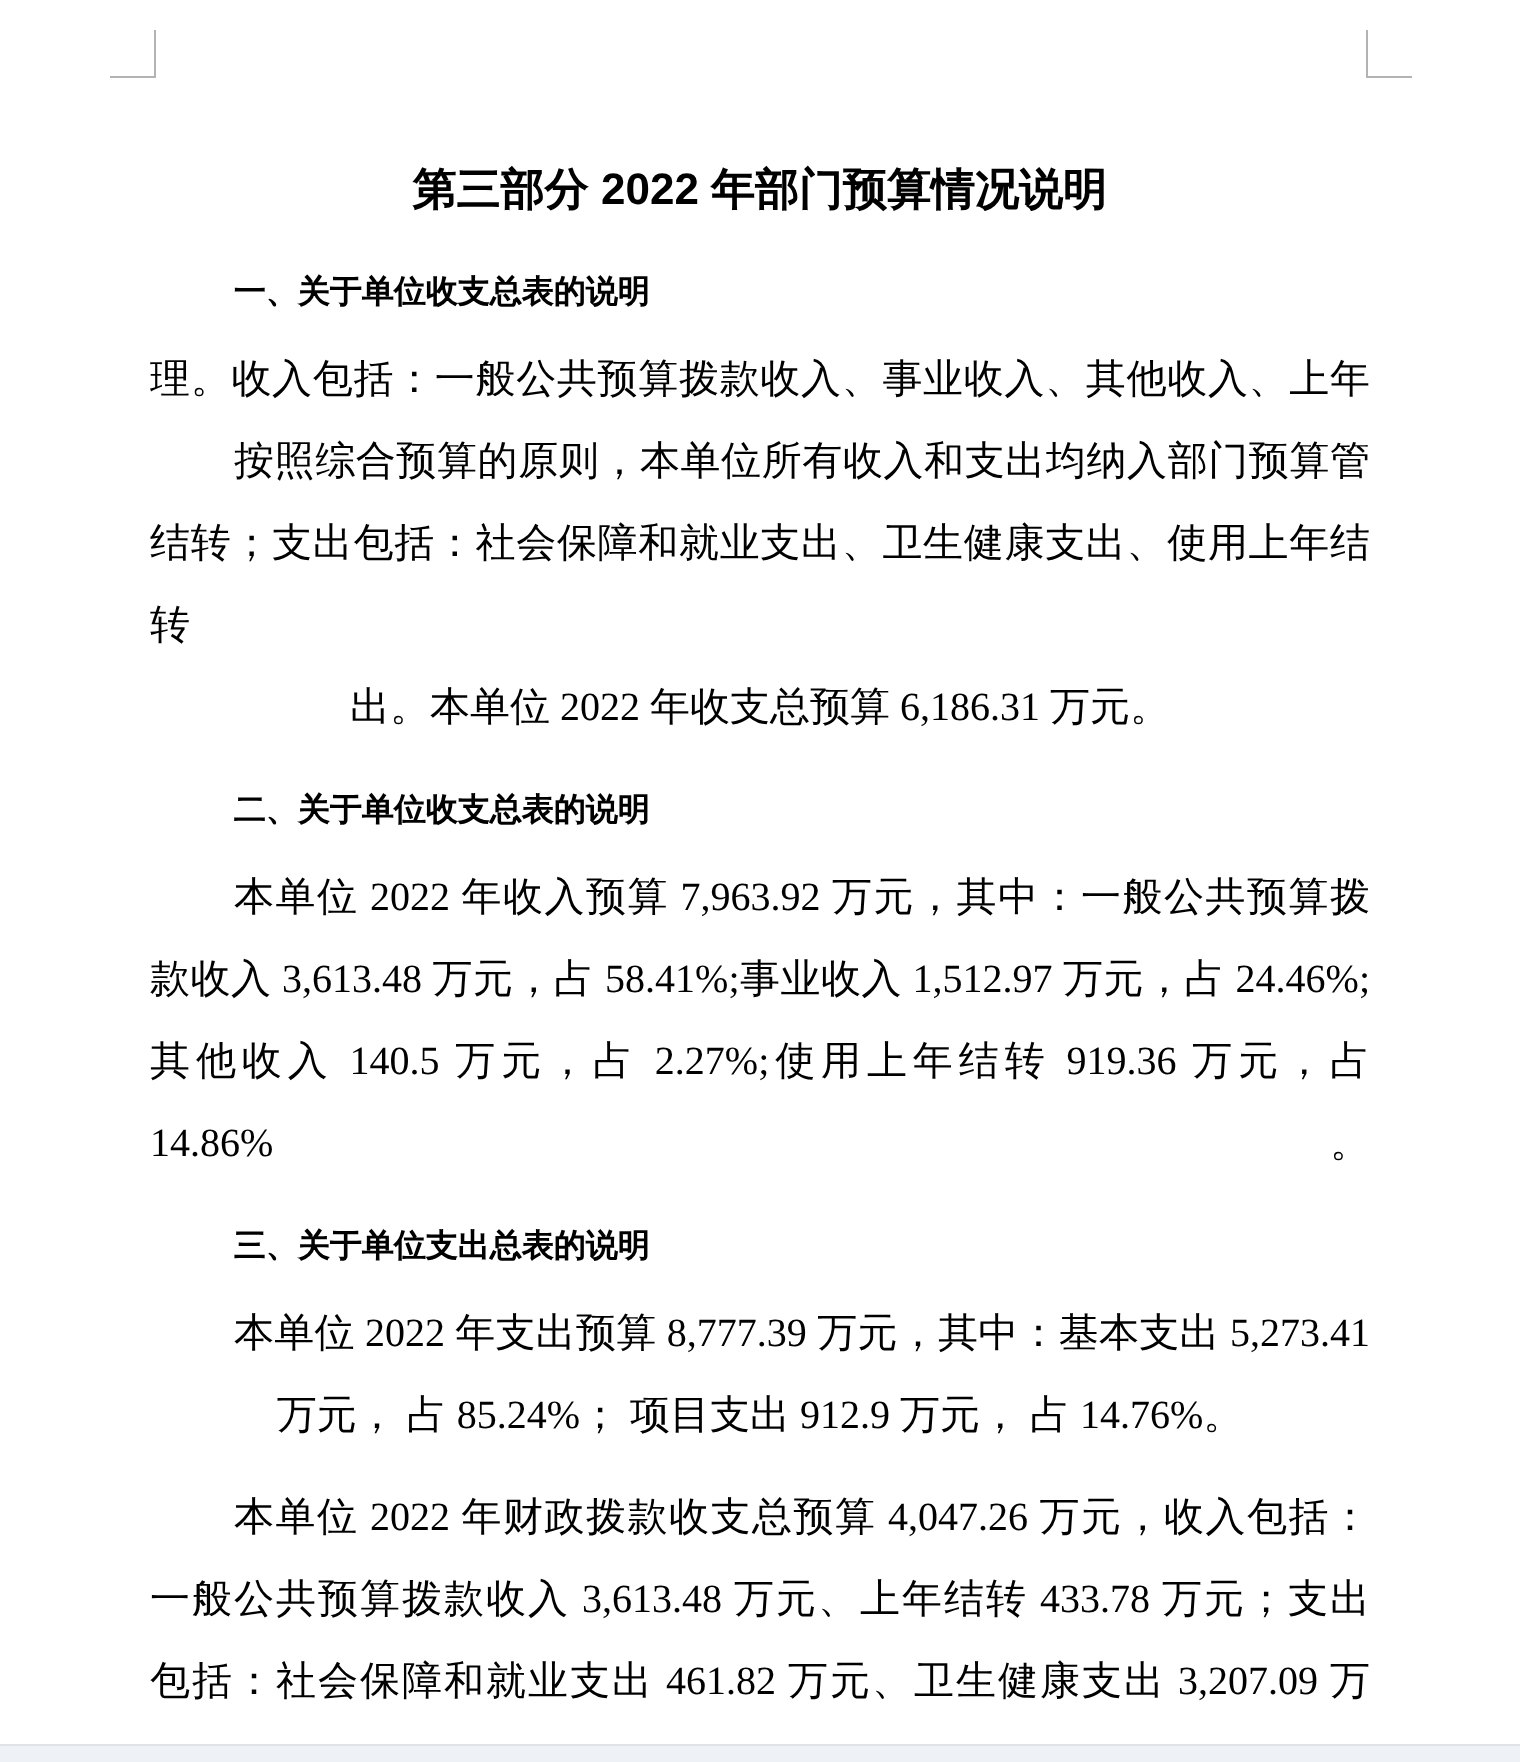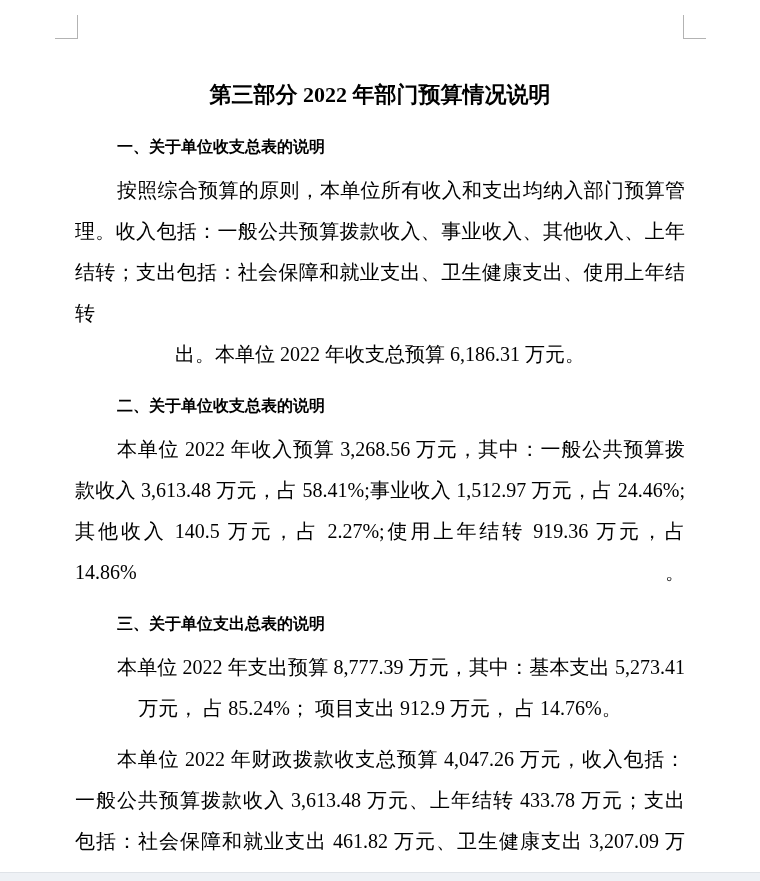--- a/index.html
+++ b/index.html
@@ -31,21 +31,21 @@
   .crop-mark.right {
     left: 683px;
     border-left: 1px solid #b3b3b3;
     border-bottom: 1px solid #b3b3b3;
   }
   .content {
     position: relative;
     padding: 80px 75px 0 75px;
   }
   .doc-title {
-    font-family: Liberation Serif, serif;
+    font-family: Liberation Sans, sans-serif;
     font-weight: 700;
     font-size: 22px;
     line-height: 30px;
     text-align: center;
     margin: 0 0 24px 0;
   }
   .section-heading {
     font-family: "Liberation Sans", "DejaVu Sans", sans-serif;
     font-weight: 700;
     font-size: 16px;
@@ -89,29 +89,29 @@
 
   <div class="crop-mark left"></div>
   <div class="crop-mark right"></div>
 
   <div class="content">
 
     <div class="doc-title">第三部分 2022 年部门预算情况说明</div>
 
     <div class="section-heading">一、关于单位收支总表的说明</div>
     <div class="para">
+      <div class="line justify-full">理。收入包括：一般公共预算拨款收入、事业收入、其他收入、上年</div>
       <div class="line justify-full indent">按照综合预算的原则，本单位所有收入和支出均纳入部门预算管</div>
-      <div class="line justify-full">理。收入包括：一般公共预算拨款收入、事业收入、其他收入、上年</div>
       <div class="line justify-full">结转；支出包括：社会保障和就业支出、卫生健康支出、使用上年结转</div>
       <div class="line">出。本单位 2022 年收支总预算 6,186.31 万元。</div>
     </div>
 
     <div class="section-heading">二、关于单位收支总表的说明</div>
     <div class="para">
-      <div class="line justify-full indent">本单位 2022 年收入预算 3,268.56 万元，其中：一般公共预算拨</div>
+      <div class="line justify-full indent">本单位 2022 年收入预算 7,963.92 万元，其中：一般公共预算拨</div>
       <div class="line justify-full">款收入 3,613.48 万元，占 58.41%;事业收入 1,512.97 万元，占 24.46%;</div>
       <div class="line justify-full">其他收入 140.5 万元，占 2.27%;使用上年结转 919.36 万元，占 14.86%。</div>
     </div>
 
     <div class="section-heading">三、关于单位支出总表的说明</div>
     <div class="para">
       <div class="line justify-full indent">本单位 2022 年支出预算 8,777.39 万元，其中：基本支出 5,273.41</div>
       <div class="line">万元， 占 85.24%； 项目支出 912.9 万元， 占 14.76%。</div>
     </div>
 

